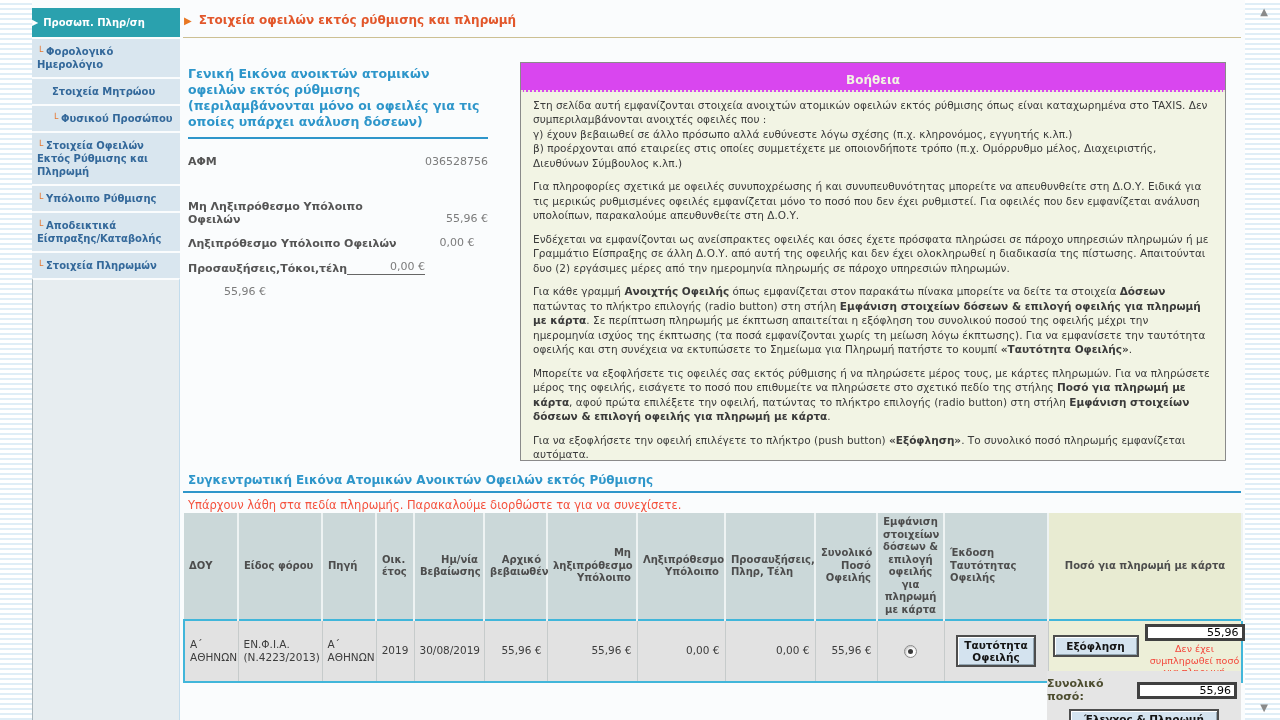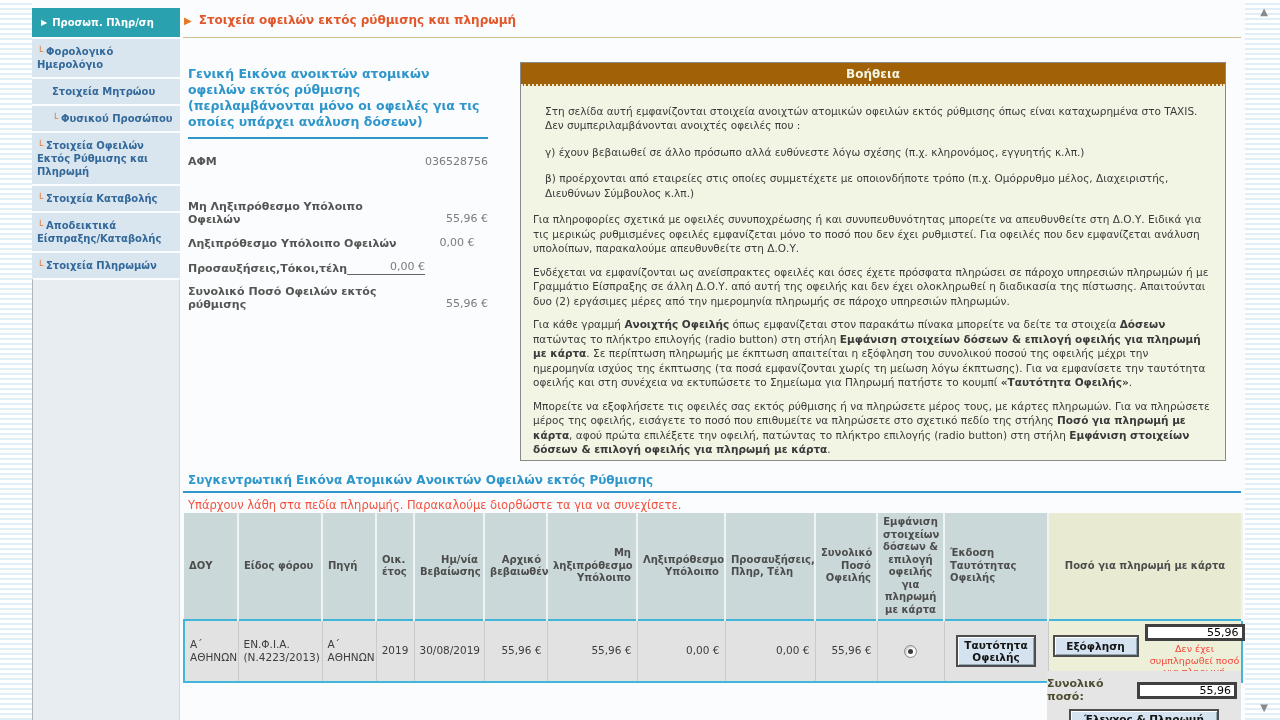--- a/index.html
+++ b/index.html
@@ -9,21 +9,21 @@
     font-family:"DejaVu Sans","Liberation Sans",sans-serif;
     background: repeating-linear-gradient(180deg,#ffffff 0px,#ffffff 3px,#dfeef7 3px,#dfeef7 5px);
   }
   .content-bg { position:absolute; left:32px; top:0; width:1213px; height:720px; background:#fafcfd; }
 
   
   .sidebar { position:absolute; left:32px; top:6px; width:148px; height:714px;
     display:flex; flex-direction:column; }
   .sb-item { background:#d9e6ef; color:#33689a; font-size:10px; font-weight:bold;
     line-height:1.3; padding:6px 3px 6px 5px; border-top:2px solid #fafcfd; cursor:pointer; }
-  .sb-item.selected { background:#2aa1ae; color:#ffffff; padding:8px 3px 8px 9px; }
+  .sb-item.selected { background:#2aa1ae; color:#ffffff; padding:8px 3px 8px 0; }
   .sb-item.indent1 { padding-left:20px; }
   .sb-corner { color:#e5762e; font-weight:bold; margin-right:3px; font-size:10px; }
   .sb-arrow { color:#ffffff; margin-right:5px; font-size:8px; vertical-align:1px; }
   .sb-filler { flex:1; background:#e7edf0; border-top:2px solid #fafcfd; border-left:1px solid #aab6bc; border-right:1px solid #c3dcec; }
 
   
   .page-title { position:absolute; left:184px; top:13px; color:#e2572b; font-size:12px; font-weight:bold; }
   .title-arrow { color:#e87722; font-size:10px; margin-right:7px; }
   .title-rule { position:absolute; left:183px; top:37px; width:1058px; height:1px; background:#ccc093; }
 
@@ -36,25 +36,25 @@
   .afm-row .val { color:#7b7b7b; }
   .sum-rows { margin-top:32px; }
   .sum-row { display:flex; justify-content:flex-start; align-items:flex-end; margin-bottom:10px; font-size:11px; }
   .sum-row .lbl { color:#555; font-weight:bold; }
   .sum-row .val { color:#7b7b7b; min-width:78px; text-align:right; padding-bottom:1px; }
   .sum-row .val.underline { border-bottom:1px solid #666; }
 
   
   .help { position:absolute; left:520px; top:62px; width:706px; height:399px;
     background:#f2f4e4; border:1px solid #8a8a8a; overflow:hidden; }
-  .help-header { background:#a16207; color:#f2f5e3; text-align:center; font-size:12px;
-    font-weight:bold; padding:4px 0 3px; border-bottom:2px dotted #e9e9d5; }
+  .help-header { background:#d946ef; color:#f2f5e3; text-align:center; font-size:12px;
+    font-weight:bold; padding:10px 0 3px; border-bottom:2px dotted #e9e9d5; }
   .help-body { padding:6px 12px 10px; font-size:10.5px; color:#3a3a3a; line-height:1.38; }
   .help-body p { margin:9px 0 0; }
-  .help-body p.tight { margin:12px; }
+  .help-body p.tight { margin:0; }
 
   
   .section-heading { position:absolute; left:188px; top:473px; color:#2e96ca; font-size:12px; font-weight:bold; }
   .section-rule { position:absolute; left:183px; top:491px; width:1058px; border-bottom:2px solid #2e96ca; }
   .error-text { position:absolute; left:188px; top:498px; color:#f4513d; font-size:11.5px; }
 
   .table-wrap { position:absolute; left:183px; top:513px; width:1058px; }
   table { border-collapse:collapse; table-layout:fixed; width:1058px; }
   thead th { background:#cbd8d9; color:#4d4d4d; font-size:10px; font-weight:bold;
     vertical-align:middle; padding:3px 5px; height:103px; border-right:2px solid #eef3f3; line-height:1.25; }
@@ -114,21 +114,21 @@
   <div class="sb-item indent1">
     <span>Στοιχεία Μητρώου</span>
   </div>
   <div class="sb-item indent1">
     <span class="sb-corner">└</span><span>Φυσικού Προσώπου</span>
   </div>
   <div class="sb-item">
     <span class="sb-corner">└</span><span>Στοιχεία Οφειλών Εκτός Ρύθμισης και Πληρωμή</span>
   </div>
   <div class="sb-item">
-    <span class="sb-corner">└</span><span>Στοιχεία Καταβολής</span>
+    <span class="sb-corner">└</span><span>Υπόλοιπο Ρύθμισης</span>
   </div>
   <div class="sb-item">
     <span class="sb-corner">└</span><span>Αποδεικτικά Είσπραξης/Καταβολής</span>
   </div>
   <div class="sb-item">
     <span class="sb-corner">└</span><span>Στοιχεία Πληρωμών</span>
   </div>
   <div class="sb-filler"></div>
 </nav>
 
@@ -151,21 +151,20 @@
     </div>
     <div class="sum-row">
       <span class="lbl">Ληξιπρόθεσμο Υπόλοιπο Οφειλών</span>
       <span class="val">0,00 €</span>
     </div>
     <div class="sum-row">
       <span class="lbl">Προσαυξήσεις,Τόκοι,τέλη</span>
       <span class="val underline">0,00 €</span>
     </div>
     <div class="sum-row">
-      <span class="lbl">Συνολικό Ποσό Οφειλών εκτός ρύθμισης</span>
       <span class="val">55,96 €</span>
     </div>
   </div>
 </section>
 
 <section class="help">
   <div class="help-header">Βοήθεια</div>
   <div class="help-body">
     <p class="tight"><span>Στη σελίδα αυτή εμφανίζονται στοιχεία ανοιχτών ατομικών οφειλών εκτός ρύθμισης όπως είναι καταχωρημένα στο TAXIS. Δεν συμπεριλαμβάνονται ανοιχτές οφειλές που :</span></p>
     <p class="tight"><span>γ) έχουν βεβαιωθεί σε άλλο πρόσωπο αλλά ευθύνεστε λόγω σχέσης (π.χ. κληρονόμος, εγγυητής κ.λπ.)</span></p>

